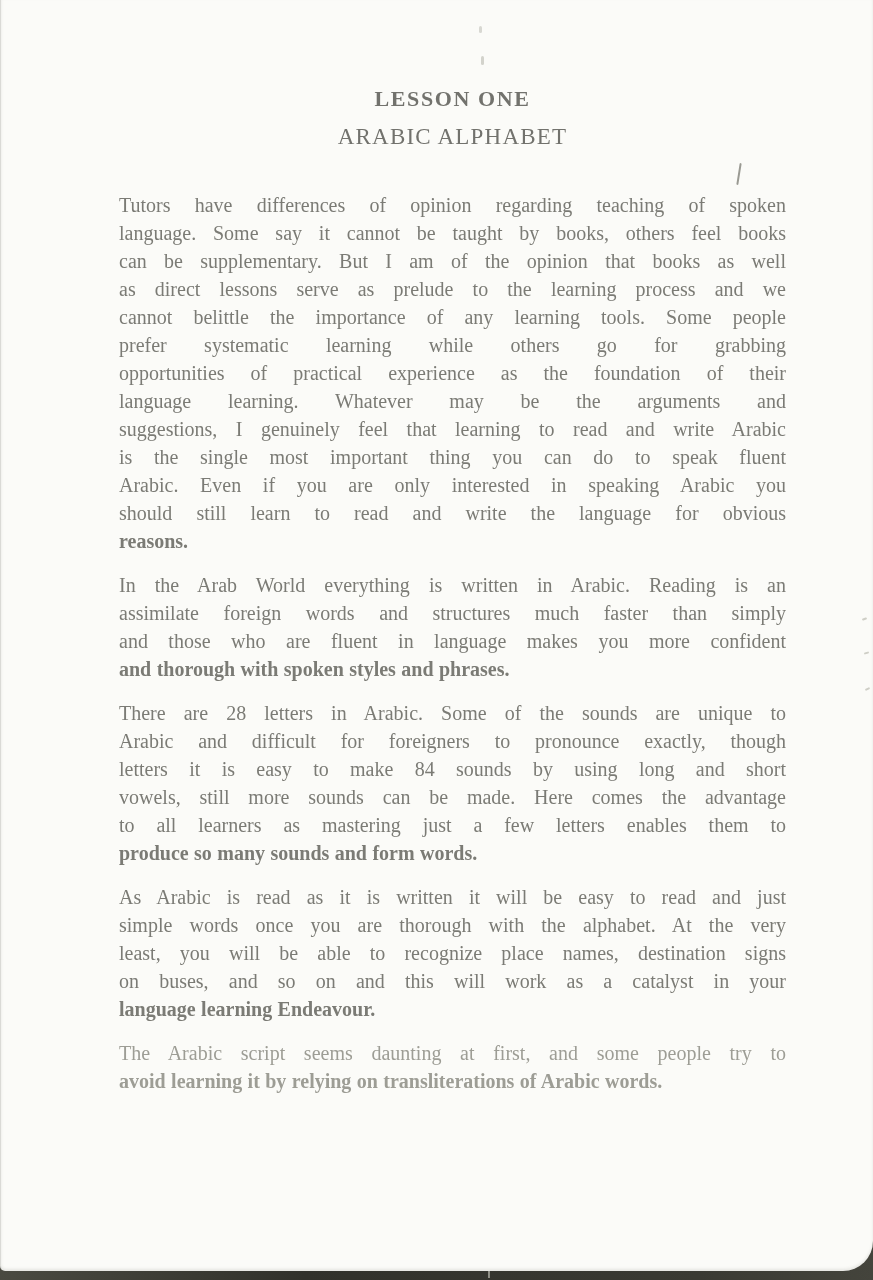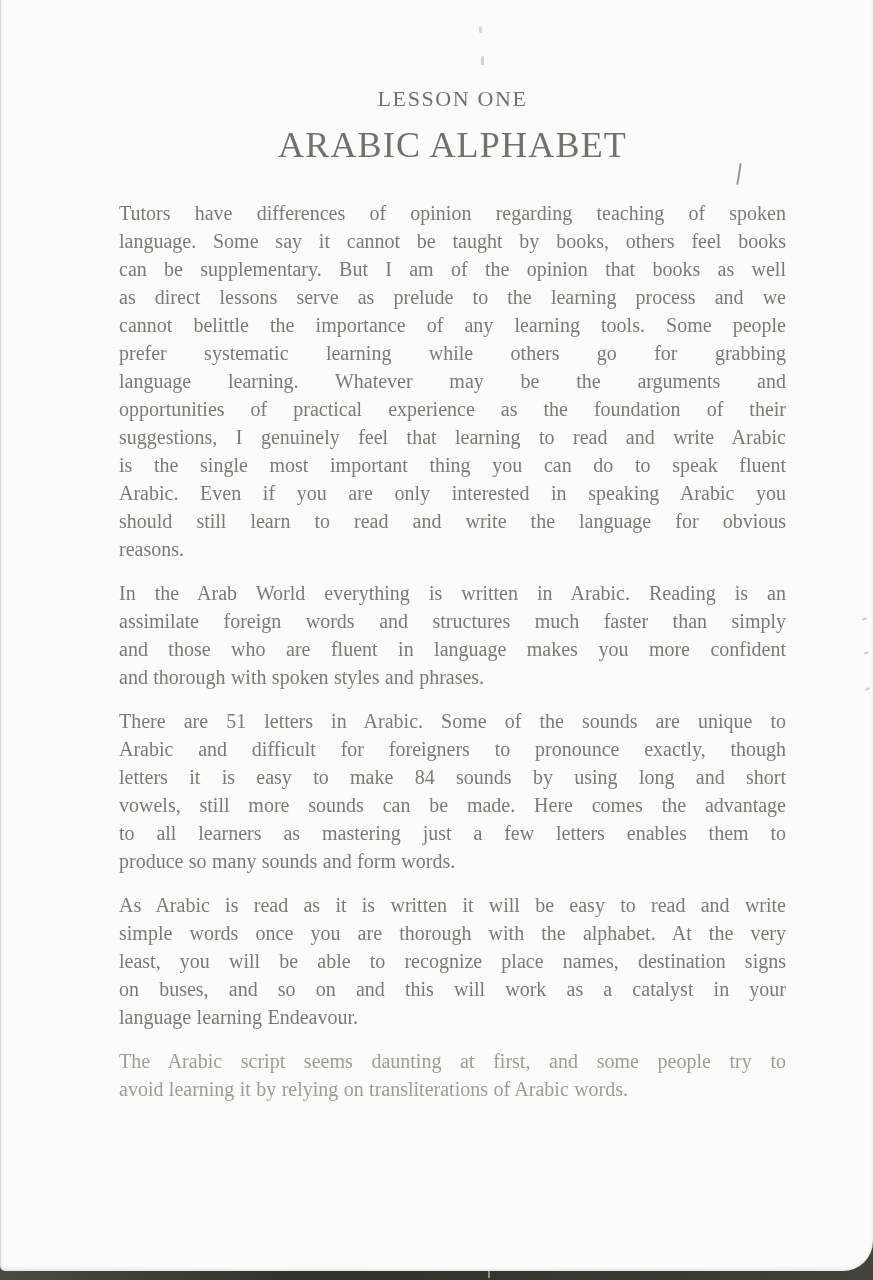--- a/index.html
+++ b/index.html
@@ -20,46 +20,46 @@
   }
   .content {
     padding: 86px 87px 0 118px;
   }
   .heading-small {
     text-align: center;
     font-size: 22px;
     line-height: 26px;
     letter-spacing: 1.6px;
     color: var(--ink-head, #72726d);
-    font-weight: 400;
+    font-weight: 700;
   }
   .heading-large {
-    margin-top: 14px;
+    margin-top: 6px;
     text-align: center;
-    font-size: 36px;
+    font-size: 23px;
     line-height: 38px;
     letter-spacing: 1.2px;
     color: var(--ink-head, #72726d);
     font-weight: 400;
   }
   .body-text {
     margin-top: 35px;
     font-size: 20px;
     color: var(--ink, #7b7b75);
   }
   .body-text p { margin-bottom: 16px; }
   .body-text p.light { color: var(--ink-light, #9d9d95); }
   .line {
     display: block;
     line-height: 28px;
     text-align: justify;
     text-align-last: justify;
     word-spacing: 0.02em;
   }
-  .line.last { text-align-last: left; }
+  .line.last { text-align-last: left; font-weight: bold; }
   
   .artifact { position: absolute; pointer-events: none; }
   .stray-stroke {
     left: 737px; top: 163px;
     width: 2px; height: 22px;
     background: #9a9a93;
     transform: rotate(9deg);
     border-radius: 1px;
   }
   .speck-1 { left: 478px; top: 26px; width: 3px; height: 7px; background: #d8d8d2; border-radius: 2px; }
@@ -81,44 +81,44 @@
     <div class="heading-small">LESSON ONE</div>
     <h1 class="heading-large">ARABIC ALPHABET</h1>
     <div class="body-text">
         <p>
           <span class="line">Tutors have differences of opinion regarding teaching of spoken</span>
           <span class="line">language. Some say it cannot be taught by books, others feel books</span>
           <span class="line">can be supplementary. But I am of the opinion that books as well</span>
           <span class="line">as direct lessons serve as prelude to the learning process and we</span>
           <span class="line">cannot belittle the importance of any learning tools. Some people</span>
           <span class="line">prefer systematic learning while others go for grabbing</span>
+          <span class="line">opportunities of practical experience as the foundation of their</span>
           <span class="line">language learning. Whatever may be the arguments and</span>
-          <span class="line">opportunities of practical experience as the foundation of their</span>
           <span class="line">suggestions, I genuinely feel that learning to read and write Arabic</span>
           <span class="line">is the single most important thing you can do to speak fluent</span>
           <span class="line">Arabic. Even if you are only interested in speaking Arabic you</span>
           <span class="line">should still learn to read and write the language for obvious</span>
           <span class="line last">reasons.</span>
         </p>
         <p>
           <span class="line">In the Arab World everything is written in Arabic. Reading is an</span>
           <span class="line">assimilate foreign words and structures much faster than simply</span>
           <span class="line">and those who are fluent in language makes you more confident</span>
           <span class="line last">and thorough with spoken styles and phrases.</span>
         </p>
         <p>
-          <span class="line">There are 51 letters in Arabic. Some of the sounds are unique to</span>
+          <span class="line">There are 28 letters in Arabic. Some of the sounds are unique to</span>
           <span class="line">Arabic and difficult for foreigners to pronounce exactly, though</span>
           <span class="line">letters it is easy to make 84 sounds  by using long and short</span>
           <span class="line">vowels, still more sounds can be made. Here comes the advantage</span>
           <span class="line">to all learners as mastering just a few letters enables them to</span>
           <span class="line last">produce so many sounds and form words.</span>
         </p>
         <p>
-          <span class="line">As Arabic is read as it is written it will be easy to read and write</span>
+          <span class="line">As Arabic is read as it is written it will be easy to read and just</span>
           <span class="line">simple words once you are thorough with the alphabet. At the very</span>
           <span class="line">least, you will be able to recognize place names, destination signs</span>
           <span class="line">on buses, and so on and this will work as a catalyst in your</span>
           <span class="line last">language learning Endeavour.</span>
         </p>
         <p class="light">
           <span class="line">The Arabic script seems daunting at first, and some people try to</span>
           <span class="line last">avoid learning it by relying on transliterations of Arabic words.</span>
         </p>
       </div>

